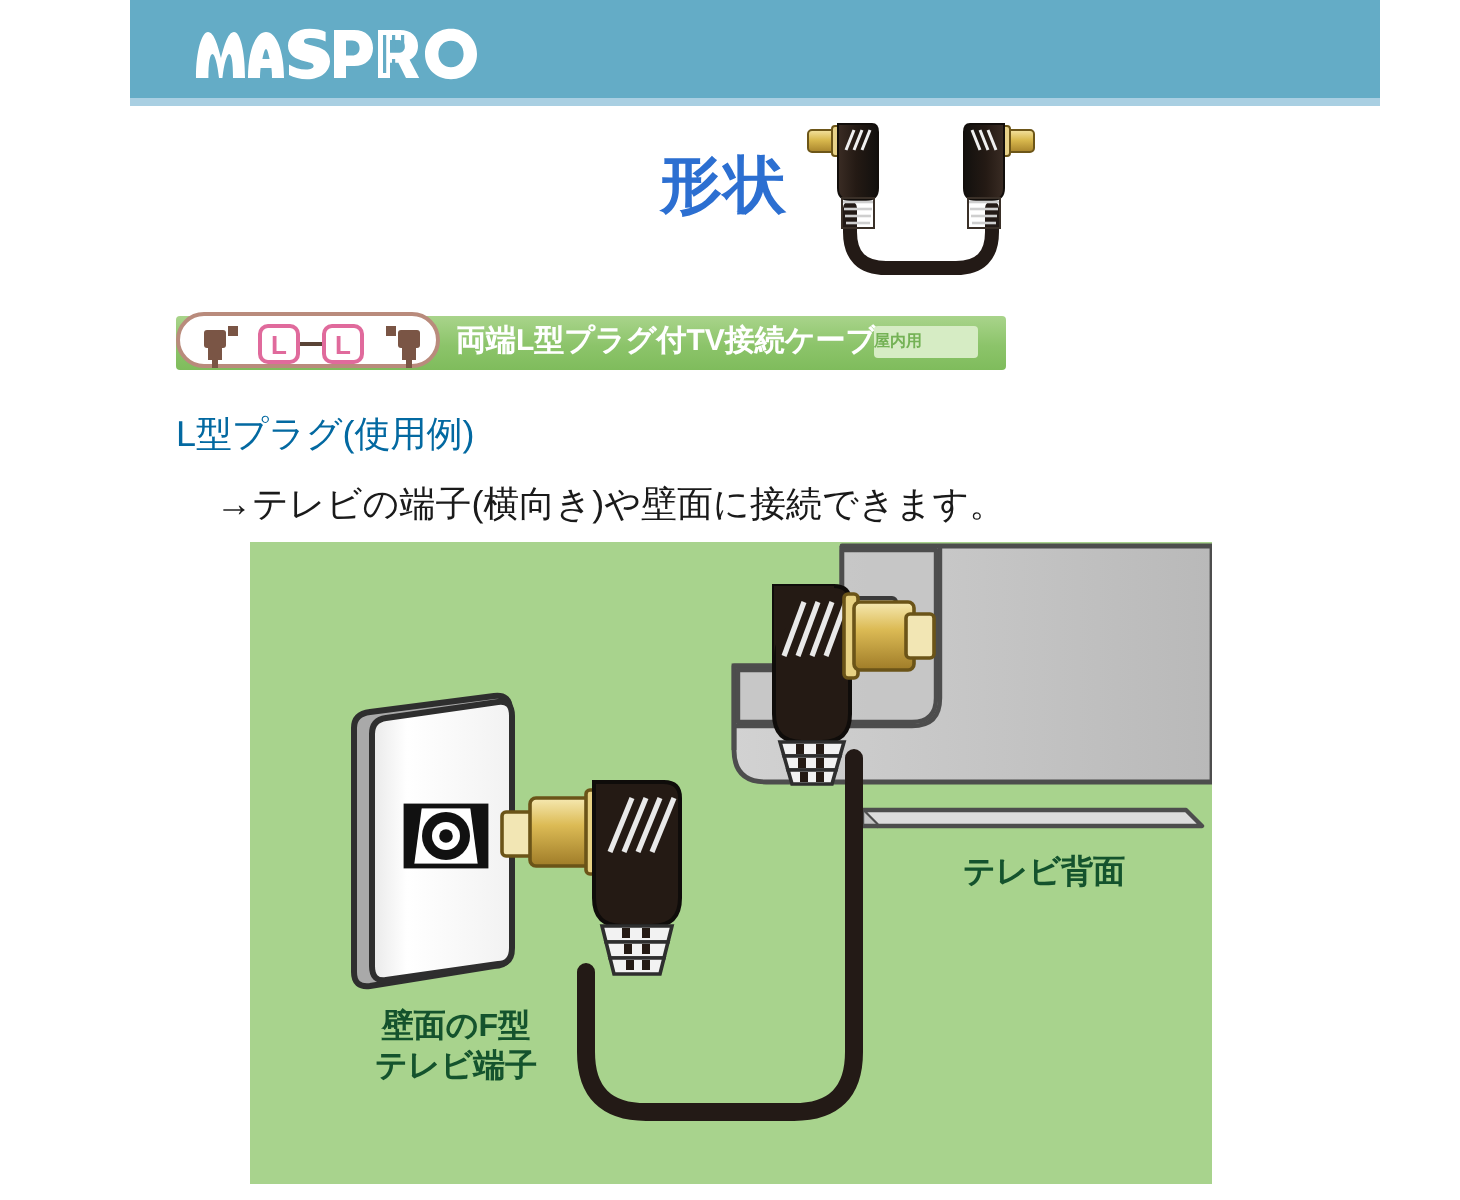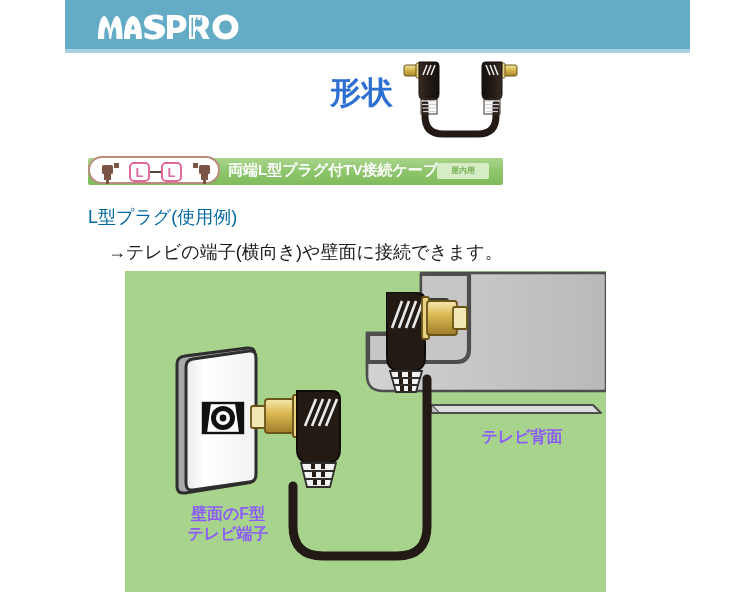--- a/index.html
+++ b/index.html
@@ -87,21 +87,21 @@
     position: absolute;
     left: 349px; top: 5px;
     width: 52px; height: 16px;
     background: #d6ecc4;
     border-radius: 2px;
   }
   .banner-badge span {
     position: absolute;
     left: 0; top: 2px;
     width: 52px;
-    text-align: center;
+    text-align: left;
     font-size: 8px;
     font-weight: bold;
     color: #74b255;
     letter-spacing: 0px;
   }
 
   
   .section-title {
     position: absolute;
     left: 88px; top: 205px;
@@ -123,21 +123,21 @@
     left: 125px; top: 271px;
     width: 481px; height: 321px;
     background: #a8d38d;
     overflow: hidden;
   }
   .panel svg { display: block; }
   .panel-label {
     position: absolute;
     font-size: 16px;
     font-weight: bold;
-    color: #8b5cf6;
+    color: #14532d;
     text-align: center;
     line-height: 1.22;
     white-space: nowrap;
   }
   .label-wall  { left: 158px; top: 504px; width: 140px; }
   .label-tv    { left: 440px; top: 427px; width: 164px; }
 </style>
 </head>
 <body>
 

